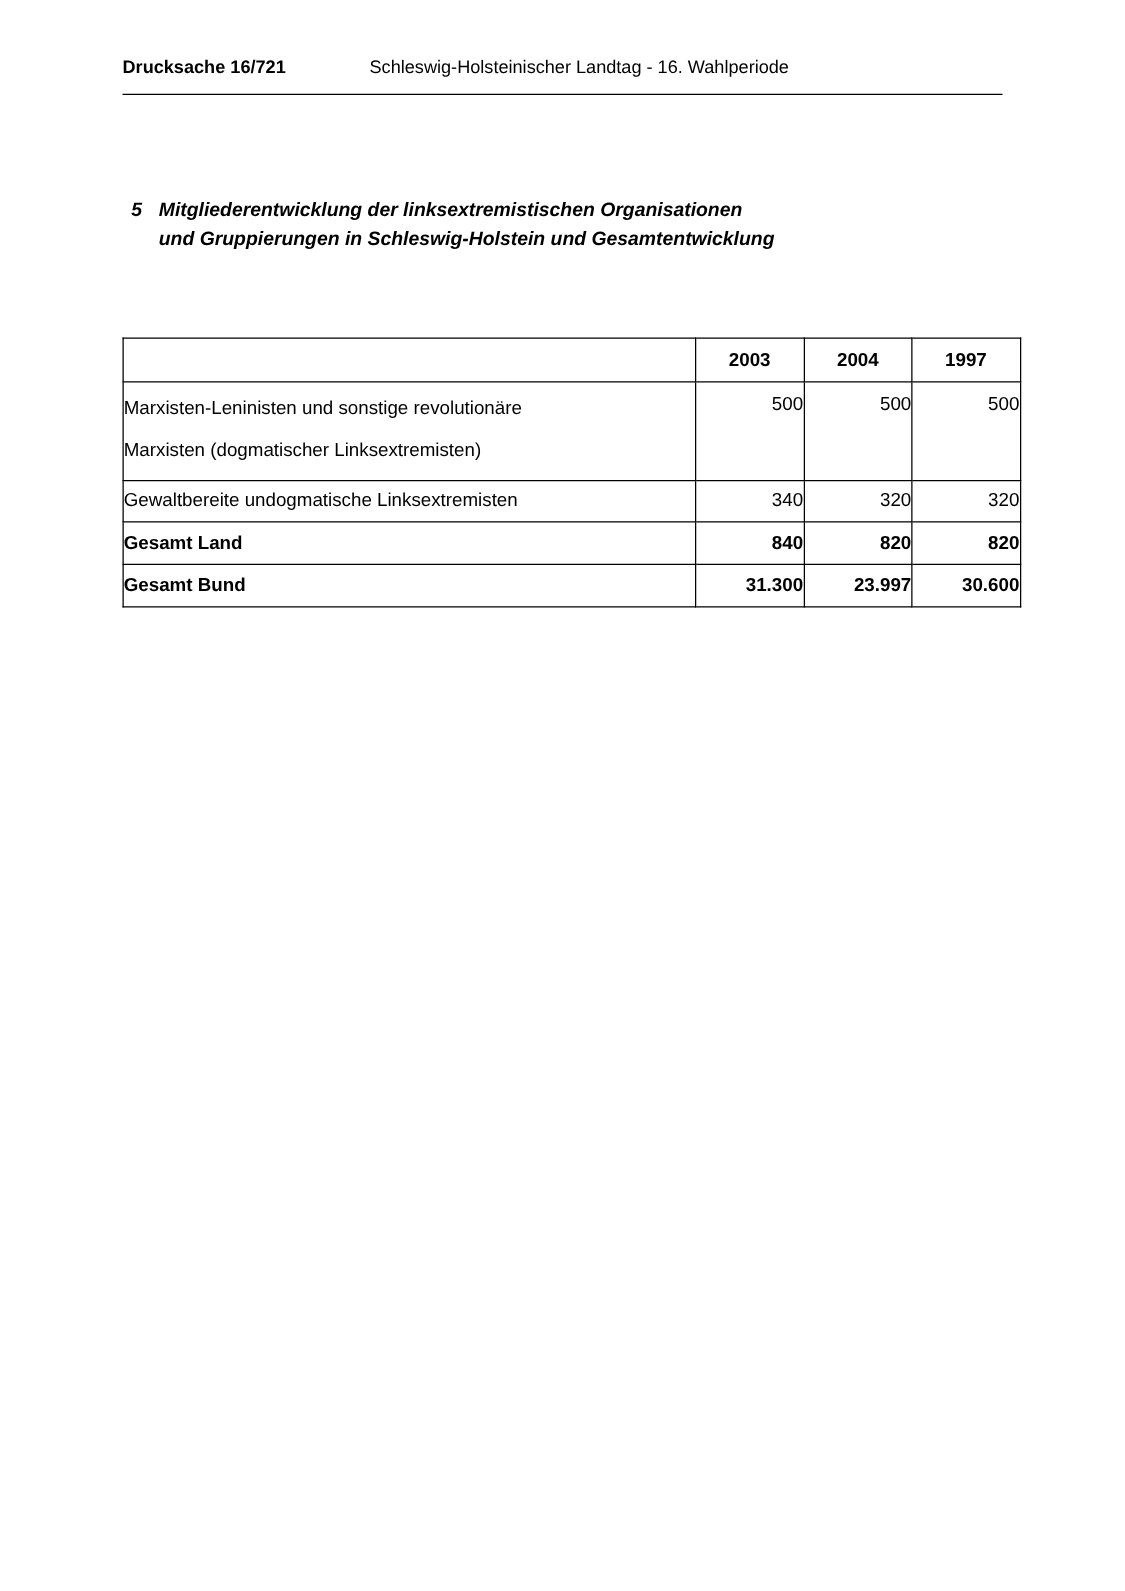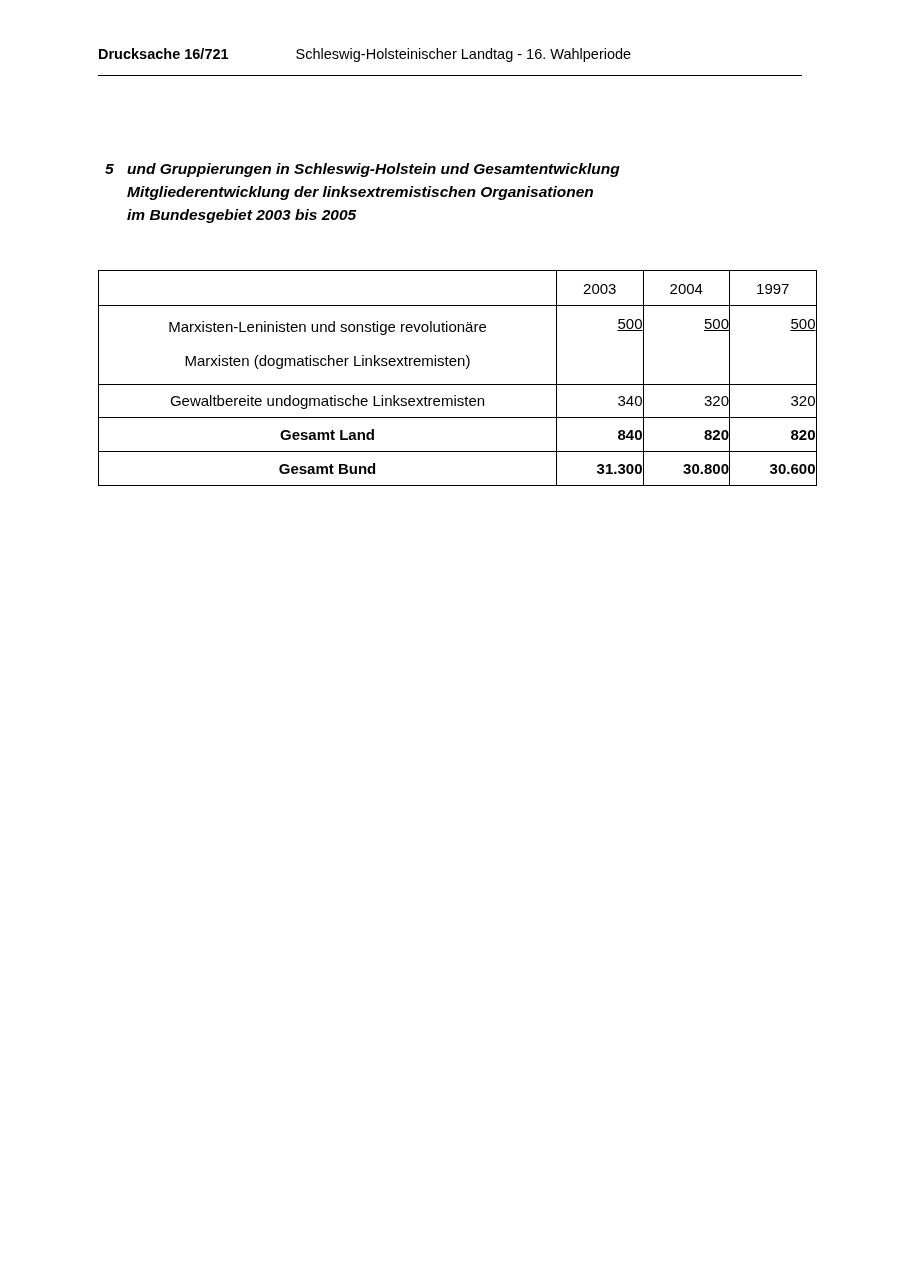--- a/index.html
+++ b/index.html
@@ -85,45 +85,44 @@
   }
   table.data td, table.data th {
     border: 1px solid #000;
     padding: 0;
     vertical-align: middle;
   }
   .col-label { width: 458px; }
   .col-year  { width: 86.5px; }
 
   .cell-label {
-    text-align: center;
+    text-align: left;
     padding: 6px 8px 6px 10px;
     font-weight: normal;
   }
   .cell-num {
     text-align: right;
     padding: 6px 12px 6px 6px;
     font-weight: normal;
   }
   .hdr td {
-    font-weight: normal;
+    font-weight: bold;
     text-align: center;
     height: 34px;
     padding: 4px 0;
   }
   .hdr .cell-label { border-right: 1px solid #000; }
   .row-tall .cell-label {
     line-height: 2.25;
     padding-top: 4px;
     padding-bottom: 6px;
   }
   .row-tall .cell-num {
     vertical-align: top;
     padding-top: 9px;
-    text-decoration: underline;
   }
   .row-normal td { height: 32px; }
   .row-bold td { height: 33px; font-weight: bold; }
   .row-bold .cell-label { font-weight: bold; }
   .row-bold .cell-num { font-weight: bold; }
 
   
   .footer {
     position: absolute;
     top: 1199px;
@@ -142,23 +141,22 @@
     <div class="header-inner">
       <span class="header-left">Drucksache 16/721</span>
       <span class="header-center">Schleswig-Holsteinischer Landtag - 16. Wahlperiode</span>
     </div>
   </div>
 
   <div class="section">
     <div class="section-row">
       <div class="section-num">5</div>
       <div class="section-text">
+        <div>Mitgliederentwicklung der linksextremistischen Organisationen</div>
         <div>und Gruppierungen in Schleswig-Holstein und Gesamtentwicklung</div>
-        <div>Mitgliederentwicklung der linksextremistischen Organisationen</div>
-        <div>im Bundesgebiet 2003 bis 2005</div>
       </div>
     </div>
   </div>
 
   <div class="table-wrap">
     <table class="data">
       <colgroup>
         <col class="col-label">
         <col class="col-year">
         <col class="col-year">
@@ -192,21 +190,21 @@
         <tr class="row-bold">
           <td class="cell-label">Gesamt Land</td>
           <td class="cell-num">840</td>
           <td class="cell-num">820</td>
           <td class="cell-num">820</td>
         </tr>
 
         <tr class="row-bold">
           <td class="cell-label">Gesamt Bund</td>
           <td class="cell-num">31.300</td>
-          <td class="cell-num">30.800</td>
+          <td class="cell-num">23.997</td>
           <td class="cell-num">30.600</td>
         </tr>
       </tbody>
     </table>
   </div>
 
 
 </div>
 
 </body></html>

